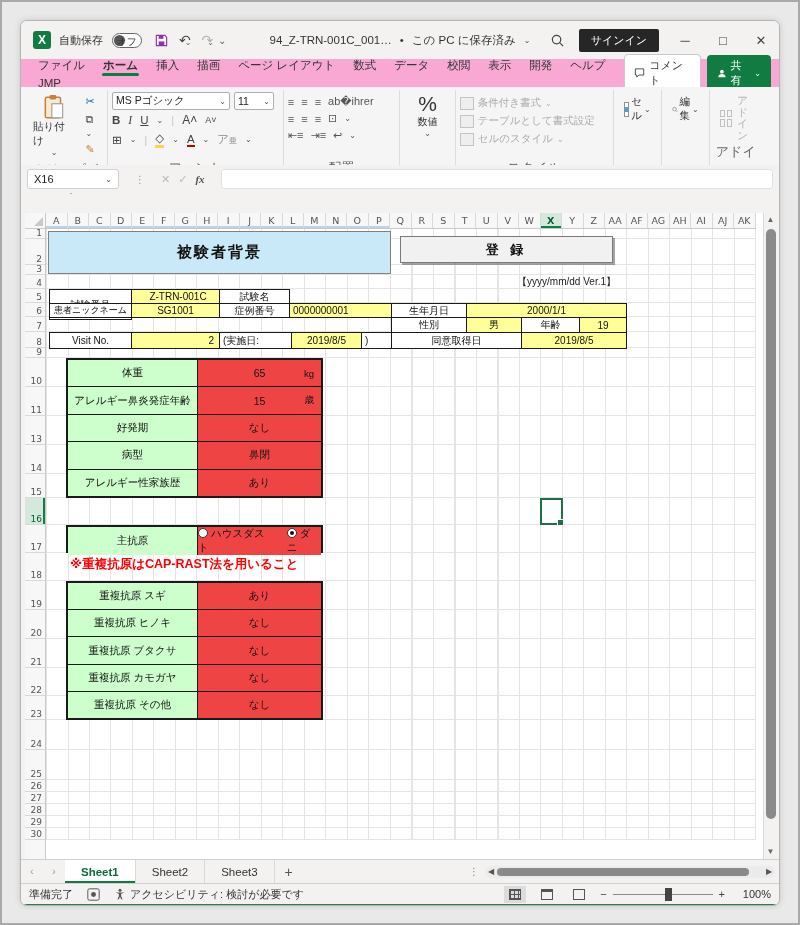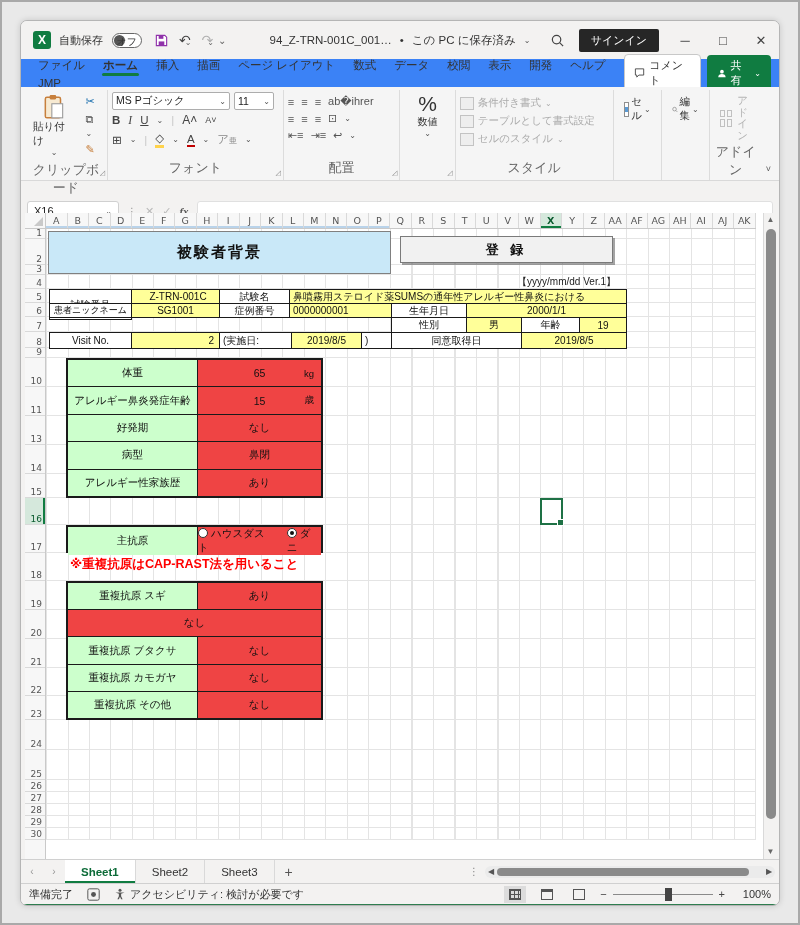--- a/index.html
+++ b/index.html
@@ -19,21 +19,21 @@
   .toggle-state { font-size:10px; color:#333; position:absolute; right:4px; top:1px; }
   .qat { display:flex; align-items:center; gap:10px; margin-left:12px; font-size:14px; color:#444; }
   .qat .chev { font-size:8px; color:#666; margin-left:-6px; }
   .dim { color:#b0b0b0; }
   .title-center { position:absolute; left:50%; transform:translateX(-50%); top:0; height:38px; display:flex; align-items:center; gap:8px; font-size:11.5px; color:#333; white-space:nowrap; }
   .title-right { margin-left:auto; display:flex; align-items:center; gap:14px; }
   .signin { background:#262626; color:#fff; font-size:11px; padding:4px 12px; border-radius:2px; }
   .winbtn { font-size:13px; color:#444; width:24px; text-align:center; }
 
   
-  .tabrow { position:absolute; left:0; top:38px; width:100%; height:28px; display:flex; align-items:center; padding:0 8px; background:#3b82f6; }
+  .tabrow { position:absolute; left:0; top:38px; width:100%; height:28px; display:flex; align-items:center; padding:0 8px; background:#f9a8d4; }
   .rtab { font-size:11.5px; color:#333; padding:5px 9px; position:relative; white-space:nowrap; }
   .rtab:nth-child(2) { font-weight:bold; }
   .rtab:nth-child(2)::after { content:""; position:absolute; left:8px; right:8px; bottom:0; height:3px; background:#107C41; border-radius:2px; }
   .tabrow-right { margin-left:auto; display:flex; gap:6px; align-items:center; }
   .comment-btn { border:1px solid #c8c8c8; background:#fff; border-radius:4px; font-size:11px; color:#333; padding:3px 9px; display:flex; gap:4px; align-items:center; }
   .share-btn { background:#107C41; color:#fff; border-radius:4px; font-size:11px; padding:3px 10px; display:flex; gap:4px; align-items:center; }
 
   
   .ribbon { position:absolute; left:0; top:66px; width:100%; height:94px; background:#f5f5f5; border-bottom:1px solid #d9d9d9; display:flex; padding:3px 4px 0 4px; }
   .rb-group { display:flex; flex-direction:column; border-right:1px solid #dcdcdc; padding:2px 4px 0 4px; position:relative; }
@@ -58,21 +58,21 @@
   .style-item { display:flex; align-items:center; gap:4px; font-size:10.5px; color:#ababab; }
   .st-ic { width:14px; height:13px; border:1px solid #c3c3c3; background:#eee; }
   .big-btn { display:flex; align-items:center; gap:2px; font-size:10.5px; color:#333; padding:3px 6px 0; }
   .cells-ic { width:18px; height:15px; border:1px solid #8f8f8f; background:linear-gradient(#fff 33%, #5b9bd5 33% 66%, #fff 66%); }
   .addins .big-btn { color:#b3b3b3; }
   .addins-ic { width:17px; height:17px; display:grid; grid-template:1fr 1fr / 1fr 1fr; gap:2px; }
   .addins-ic span { border:1px solid #c0c0c0; }
   .ribbon-chev { align-self:flex-end; font-size:9px; color:#555; padding:0 4px 6px 2px; margin-left:2px; }
 
   
-  .fbar { position:absolute; left:0; top:176px; width:100%; height:28px; background:#f3f2f1; display:flex; align-items:center; padding:3px 6px; gap:8px; }
+  .fbar { position:absolute; left:0; top:144px; width:100%; height:28px; background:#f3f2f1; display:flex; align-items:center; padding:3px 6px; gap:16px; }
   .namebox { width:92px; height:20px; background:#fff; border:1px solid #d0d0d0; border-radius:3px; font-size:11px; color:#222; display:flex; align-items:center; padding:0 6px; }
   .namebox .chev { margin-left:auto; }
   .fdots { color:#999; font-size:10px; }
   .fbtns { display:flex; gap:8px; font-size:11px; color:#b9b9b9; align-items:center; }
   .fx { color:#555; font-style:italic; font-family:"Liberation Serif",serif; font-weight:bold; }
   .finput { flex:1; height:20px; background:#fff; border:1px solid #e0e0e0; border-radius:3px; }
 
   
   .grid-zone { position:absolute; left:4px; top:192px; width:748px; height:646px; background:#fff; }
   .corner { position:absolute; left:0; top:0; width:21px; height:16px; background:#f7f7f7; border-right:1px solid #c9c9c9; border-bottom:1px solid #c9c9c9; }
@@ -474,21 +474,20 @@
 
       <div class="overlay">
 
         <div class="title-box">被験者背景</div>
         <div class="register-btn">登 録</div>
         <div class="ver-note">【yyyy/mm/dd Ver.1】</div>
 
         <div class="cellbox" style="left:3px;top:60px;width:83px;height:31px">試験番号</div>
         <div class="cellbox yellow" style="left:85px;top:60px;width:94px;height:15px">Z-TRN-001C</div>
         <div class="cellbox" style="left:173px;top:60px;width:71px;height:15px">試験名</div>
-        <div class="cellbox yellow left" style="left:243px;top:60px;width:338px;height:15px">鼻噴霧用ステロイド薬SUMSの通年性アレルギー性鼻炎における</div>
 
         <div class="cellbox" style="left:3px;top:74px;width:83px;height:15px;font-size:9px">患者ニックネーム</div>
         <div class="cellbox yellow" style="left:85px;top:74px;width:89px;height:15px">SG1001</div>
         <div class="cellbox" style="left:173px;top:74px;width:71px;height:15px">症例番号</div>
         <div class="cellbox yellow left" style="left:243px;top:74px;width:103px;height:15px">0000000001</div>
         <div class="cellbox" style="left:345px;top:74px;width:76px;height:15px">生年月日</div>
         <div class="cellbox yellow" style="left:420px;top:74px;width:161px;height:15px">2000/1/1</div>
 
         <div class="cellbox" style="left:345px;top:88px;width:76px;height:16px">性別</div>
         <div class="cellbox yellow" style="left:420px;top:88px;width:56px;height:16px">男</div>
@@ -554,20 +553,21 @@
         <div class="note-red">※重複抗原はCAP-RAST法を用いること</div>
 
         <div class="formtable" style="left:20px;top:352px;width:257px;height:139px">
             <div class="ft-row">
             <div class="ft-label">重複抗原 スギ</div>
             <div class="ft-value">
                 <span>あり</span>
               </div>
           </div>
             <div class="ft-row">
+            <div class="ft-label">重複抗原 ヒノキ</div>
             <div class="ft-value">
                 <span>なし</span>
               </div>
           </div>
             <div class="ft-row">
             <div class="ft-label">重複抗原 ブタクサ</div>
             <div class="ft-value">
                 <span>なし</span>
               </div>
           </div>

